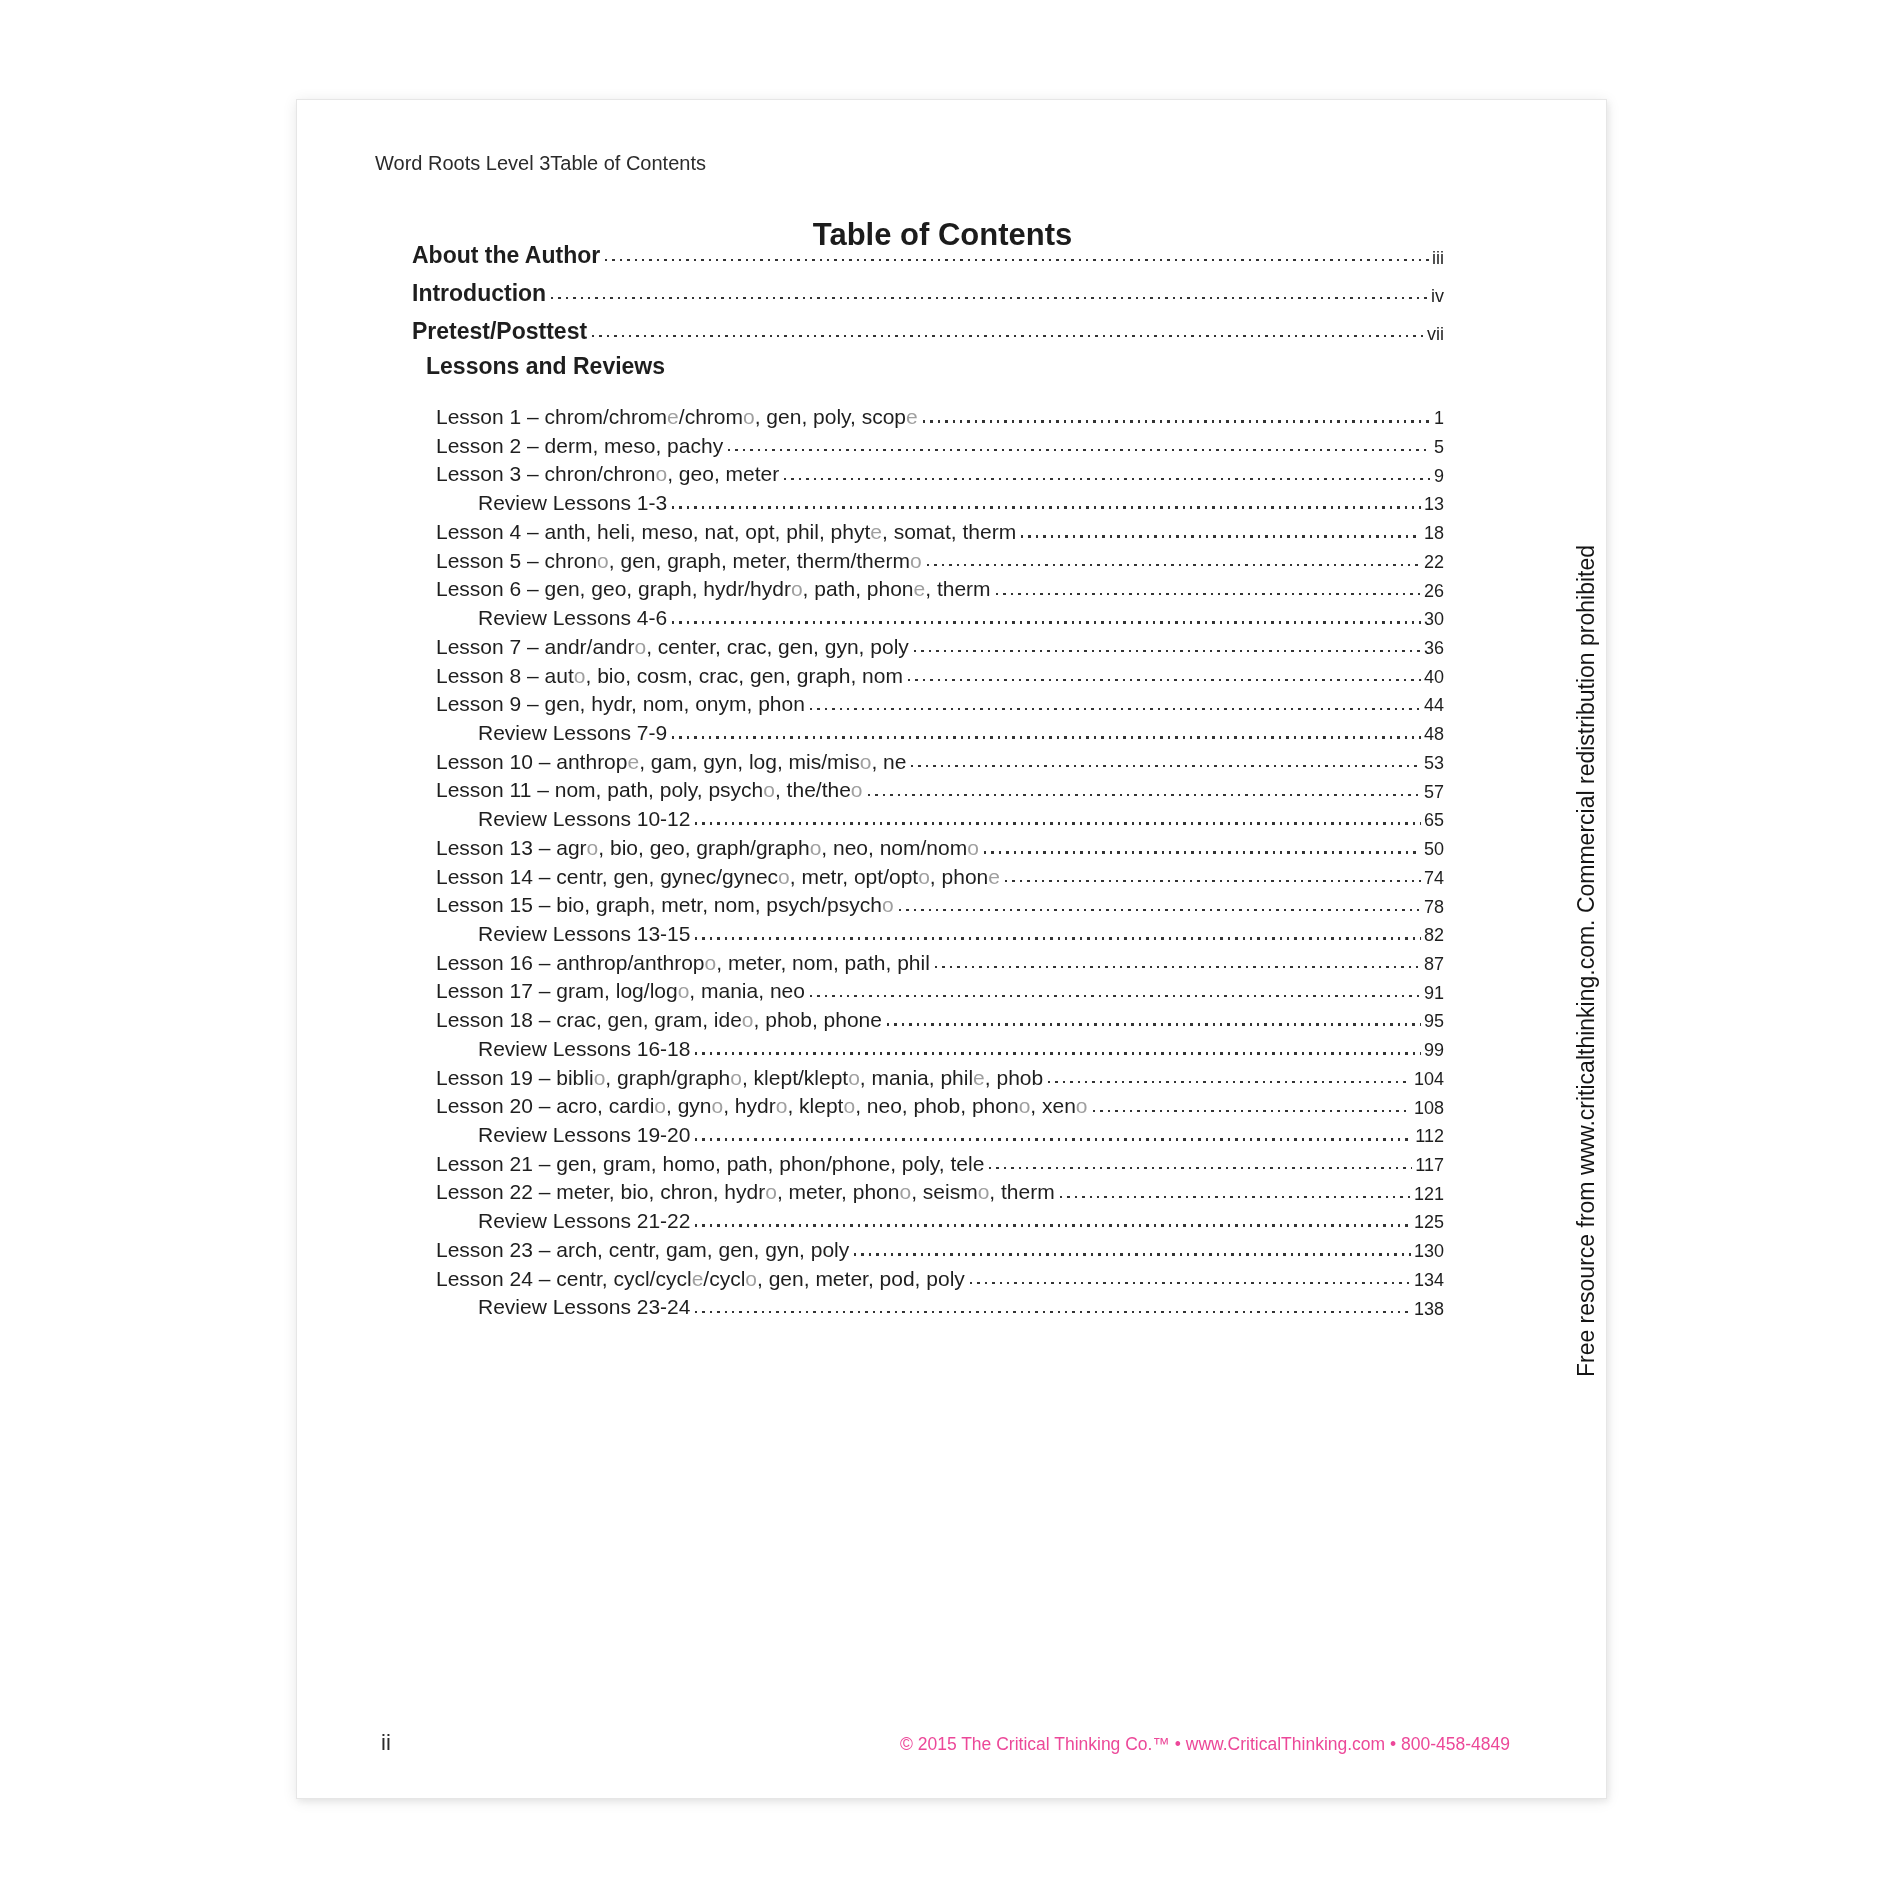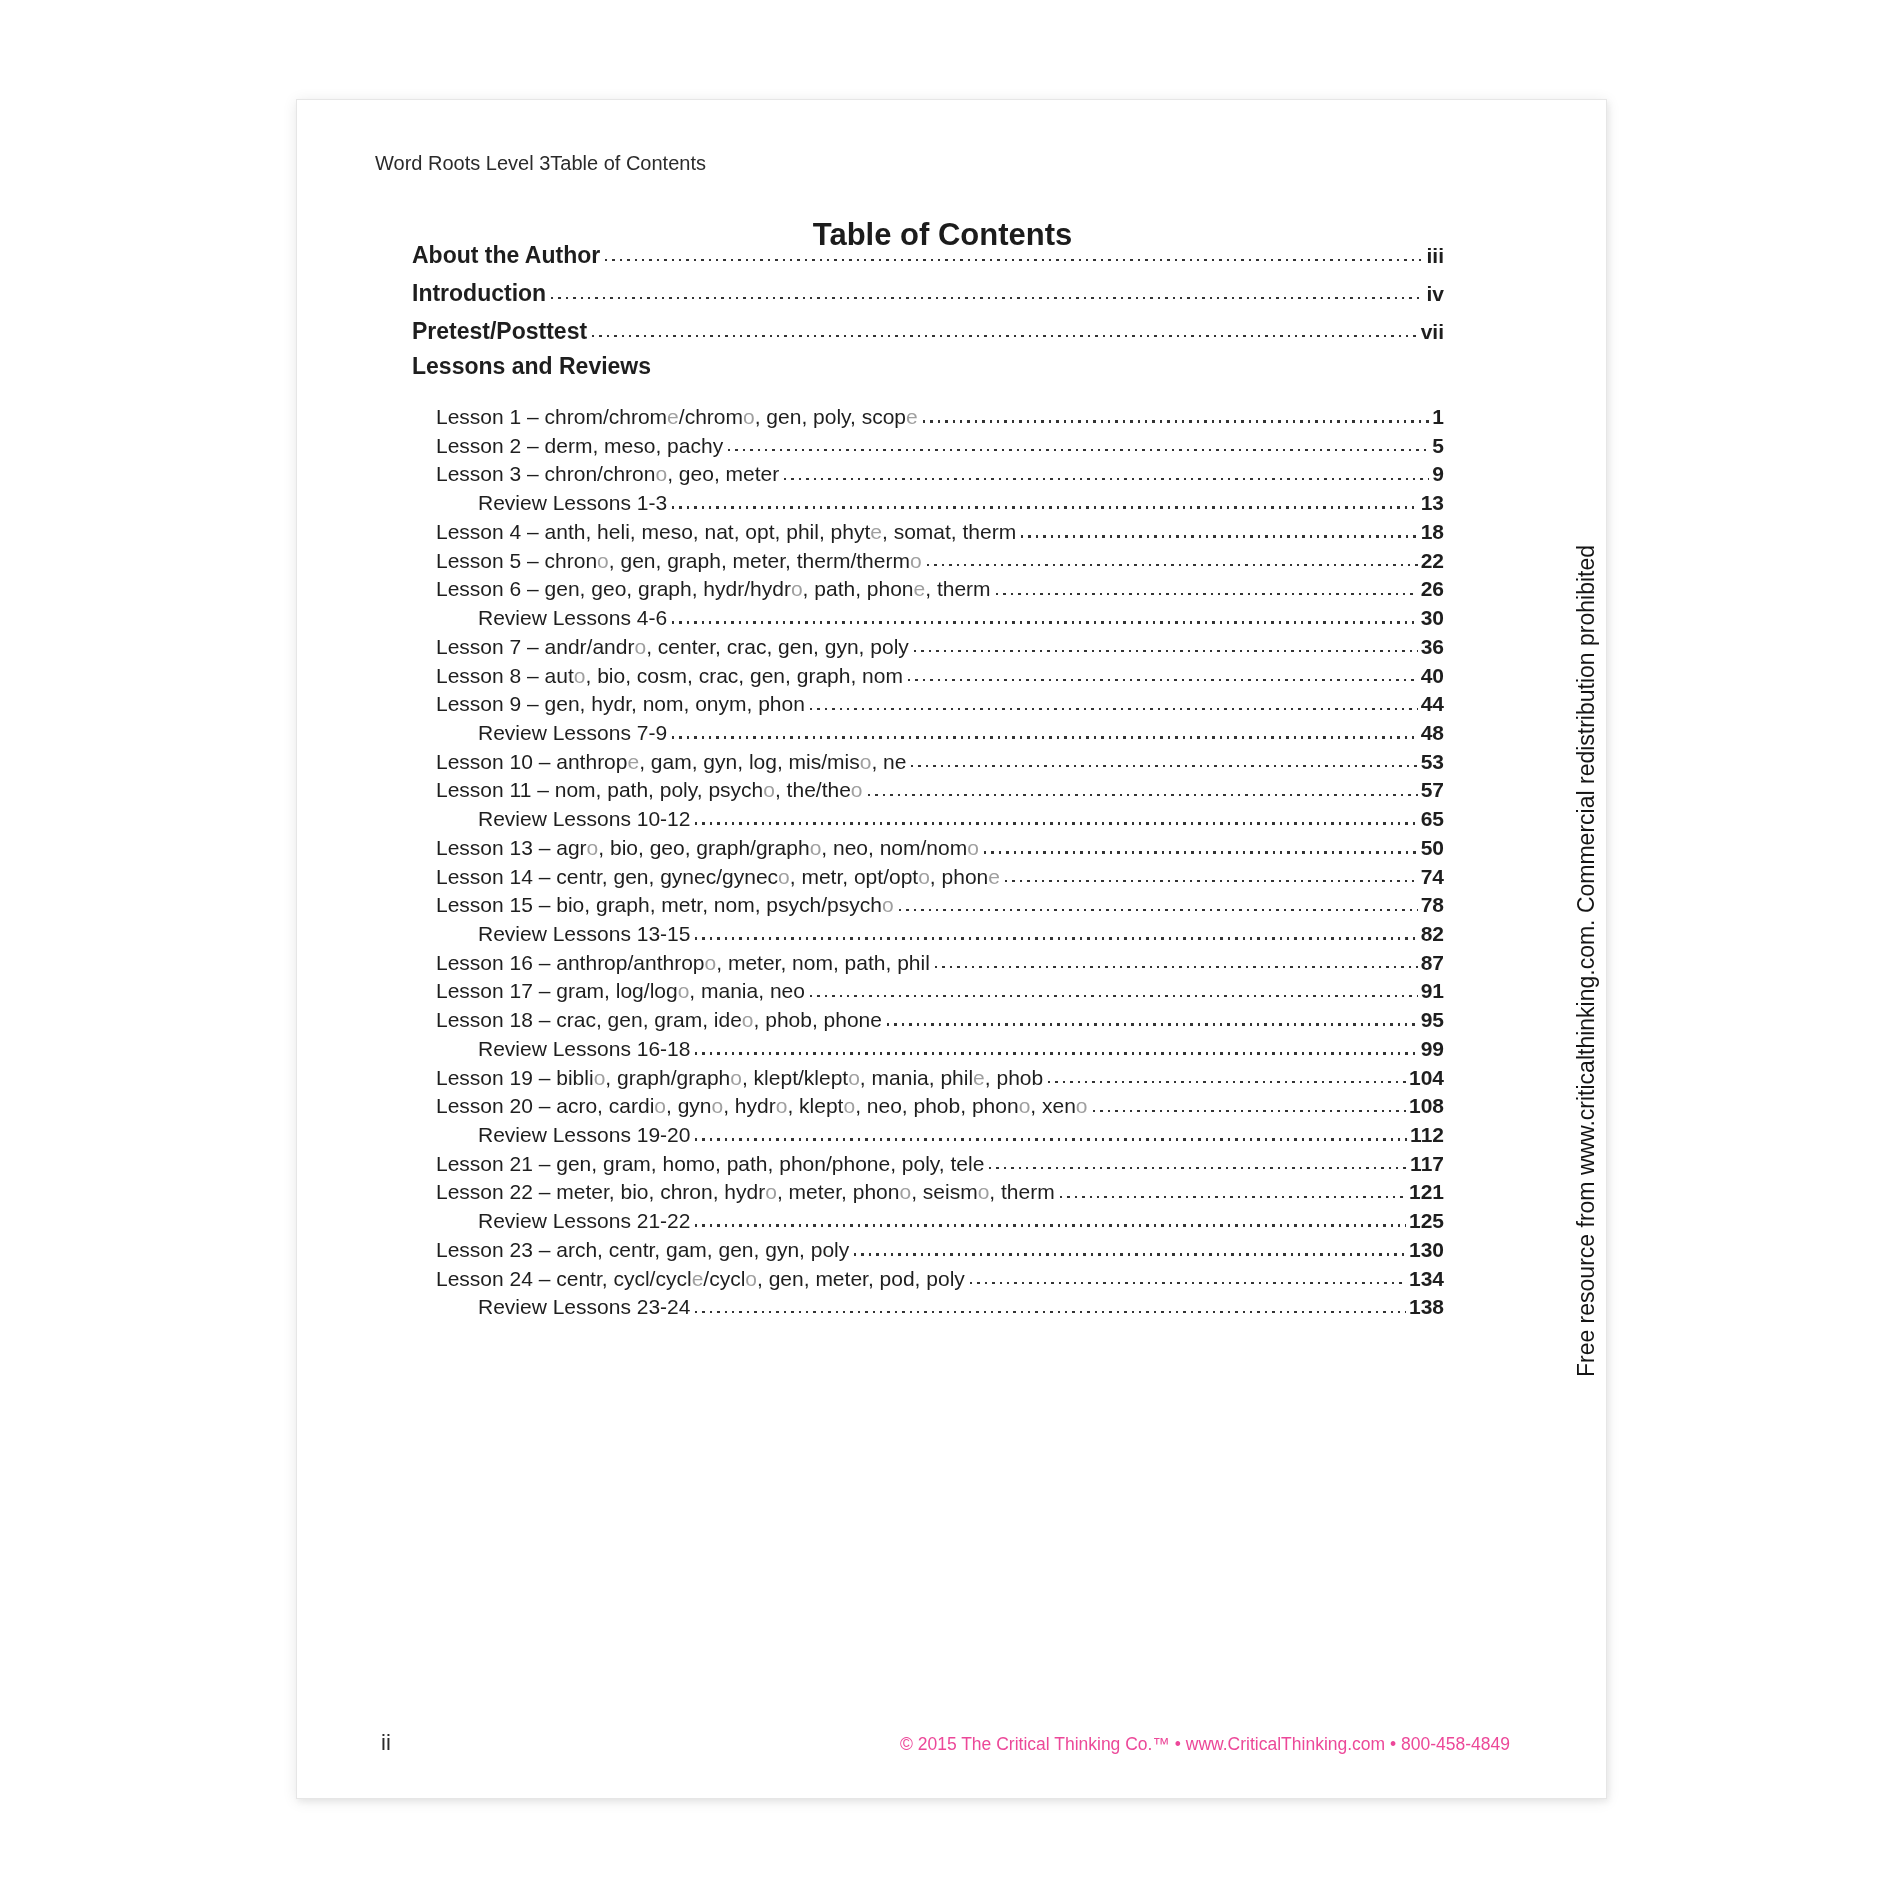--- a/index.html
+++ b/index.html
@@ -24,32 +24,32 @@
     position:absolute;left:78px;right:96px;top:117px;margin:0;
     text-align:center;font-size:31px;font-weight:bold;color:#1c1c1c;
   }
   .toc{
     position:absolute;left:115px;top:130px;width:1032px;
   }
   .toc-row{
     display:flex;align-items:flex-end;text-align:center;
   }
   .toc-row .label{white-space:pre;line-height:1.08;}
-  .toc-row .pageno{font-weight:bold;font-size:21px;line-height:1.08;}
+  .toc-row .pageno{font-weight:normal;font-size:18px;line-height:1.08;}
   .toc-row .dots{
     flex:1 1 auto;height:2.4px;align-self:flex-end;
     margin:0 3px 6px 5px;
     background-image:repeating-linear-gradient(to right,var(--dot,#333) 0 2.4px,transparent 2.4px 7.4px);
   }
   .toc-row.front{height:38px;font-size:23px;}
   .toc-row.front .label{font-weight:bold;}
   .toc-row.front .dots{margin-bottom:7px;}
   .section-heading{
     height:34px;display:flex;align-items:flex-end;
-    font-size:23px;font-weight:bold;line-height:1.05;
+    font-size:23px;font-weight:bold;line-height:1.05;margin-left:14px;
   }
   .lesson-rows{margin-top:22px;}
   .toc-row.lesson,.toc-row.review{height:28.72px;font-size:21px;}
   .toc-row.lesson{padding-left:24px;}
   .toc-row.review{padding-left:66px;}
   .g{color:var(--muted,#9f9f9f);}
   .sidebar-note{
     position:absolute;left:839px;top:846px;width:900px;height:30px;
     transform:rotate(-90deg);
     text-align:center;font-size:23px;line-height:30px;color:#151515;

